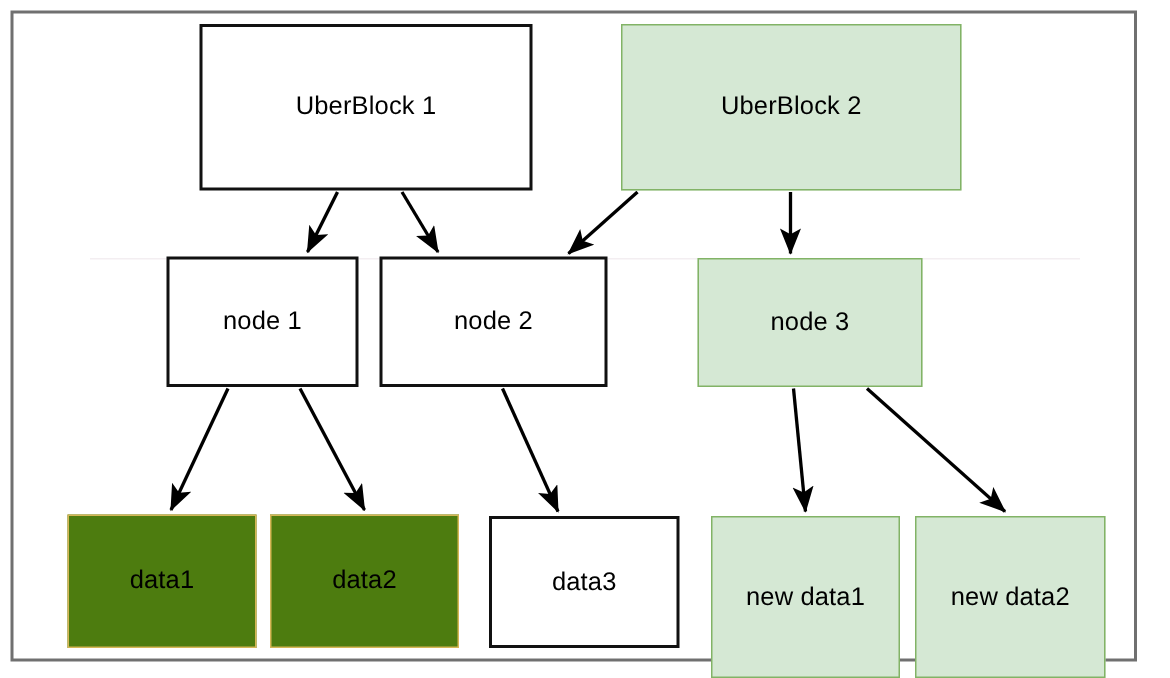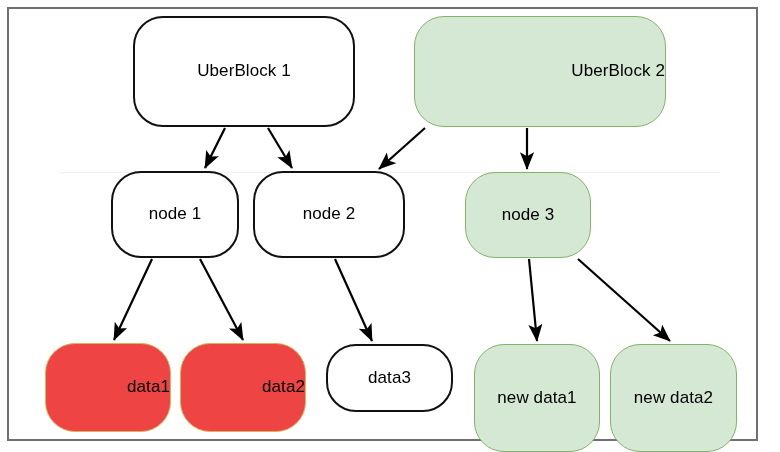--- a/index.html
+++ b/index.html
@@ -51,34 +51,32 @@
     position: absolute;
     box-sizing: border-box;
     display: flex;
     align-items: center;
     justify-content: center;
     font-size: 17px;
     color: #000000;
     line-height: 1.1;
     text-align: center;
     letter-spacing: 0.1px;
-    border-radius: 30px;
   }
   .node.plain {
     background: #ffffff;
     border: 2px solid #111111;
   }
   .node.green {
     background: #d5e8d4;
     border: 1.6px solid #82b366;
   }
   .node.yellow {
-    background: #ef4444;
+    background: #4d7c0f;
     border: 1.6px solid #d6b656;
-    justify-content: flex-end;
   }
 </style>
 </head>
 <body>
 
 <div id="canvas">
 
   <div class="frame"></div>
 
   <div class="guideline" id="guideline" style="left: 60px; top: 172px; width: 660px; background: rgb(243, 238, 241);"></div>
@@ -99,39 +97,39 @@
         <line x1="335" y1="259" x2="372" y2="341" stroke="#000000" stroke-width="2.2" marker-end="url(#arrowhead)"></line>
         <line x1="529" y1="259" x2="537" y2="341" stroke="#000000" stroke-width="2.2" marker-end="url(#arrowhead)"></line>
         <line x1="578" y1="259" x2="670" y2="341" stroke="#000000" stroke-width="2.2" marker-end="url(#arrowhead)"></line>
       </g>
   </svg>
 
   <div id="node-layer">
       <div class="node plain" style="left: 133px; top: 16px; width: 222px; height: 111px;">
         <span>UberBlock 1</span>
       </div>
-      <div class="node green" style="left: 414px; top: 16px; width: 252px; height: 111px; justify-content: flex-end;">
+      <div class="node green" style="left: 414px; top: 16px; width: 227px; height: 111px;">
         <span>UberBlock 2</span>
       </div>
       <div class="node plain" style="left: 111px; top: 171px; width: 128px; height: 87px; justify-content: center;">
         <span>node 1</span>
       </div>
       <div class="node plain" style="left: 253px; top: 171px; width: 152px; height: 87px;">
         <span>node 2</span>
       </div>
-      <div class="node green" style="left: 465px; top: 172px; width: 126px; height: 86px;">
+      <div class="node green" style="left: 465px; top: 172px; width: 150px; height: 86px;">
         <span>node 3</span>
       </div>
       <div class="node yellow" style="left: 45px; top: 343px; width: 126px; height: 89px;">
         <span>data1</span>
       </div>
       <div class="node yellow" style="left: 180px; top: 343px; width: 126px; height: 89px;">
         <span>data2</span>
       </div>
-      <div class="node plain" style="left: 326px; top: 344px; width: 127px; height: 68px;">
+      <div class="node plain" style="left: 326px; top: 344px; width: 127px; height: 88px;">
         <span>data3</span>
       </div>
       <div class="node green" style="left: 474px; top: 344px; width: 126px; height: 108px;">
         <span>new data1</span>
       </div>
       <div class="node green" style="left: 610px; top: 344px; width: 127px; height: 108px;">
         <span>new data2</span>
       </div>
     </div>
 

